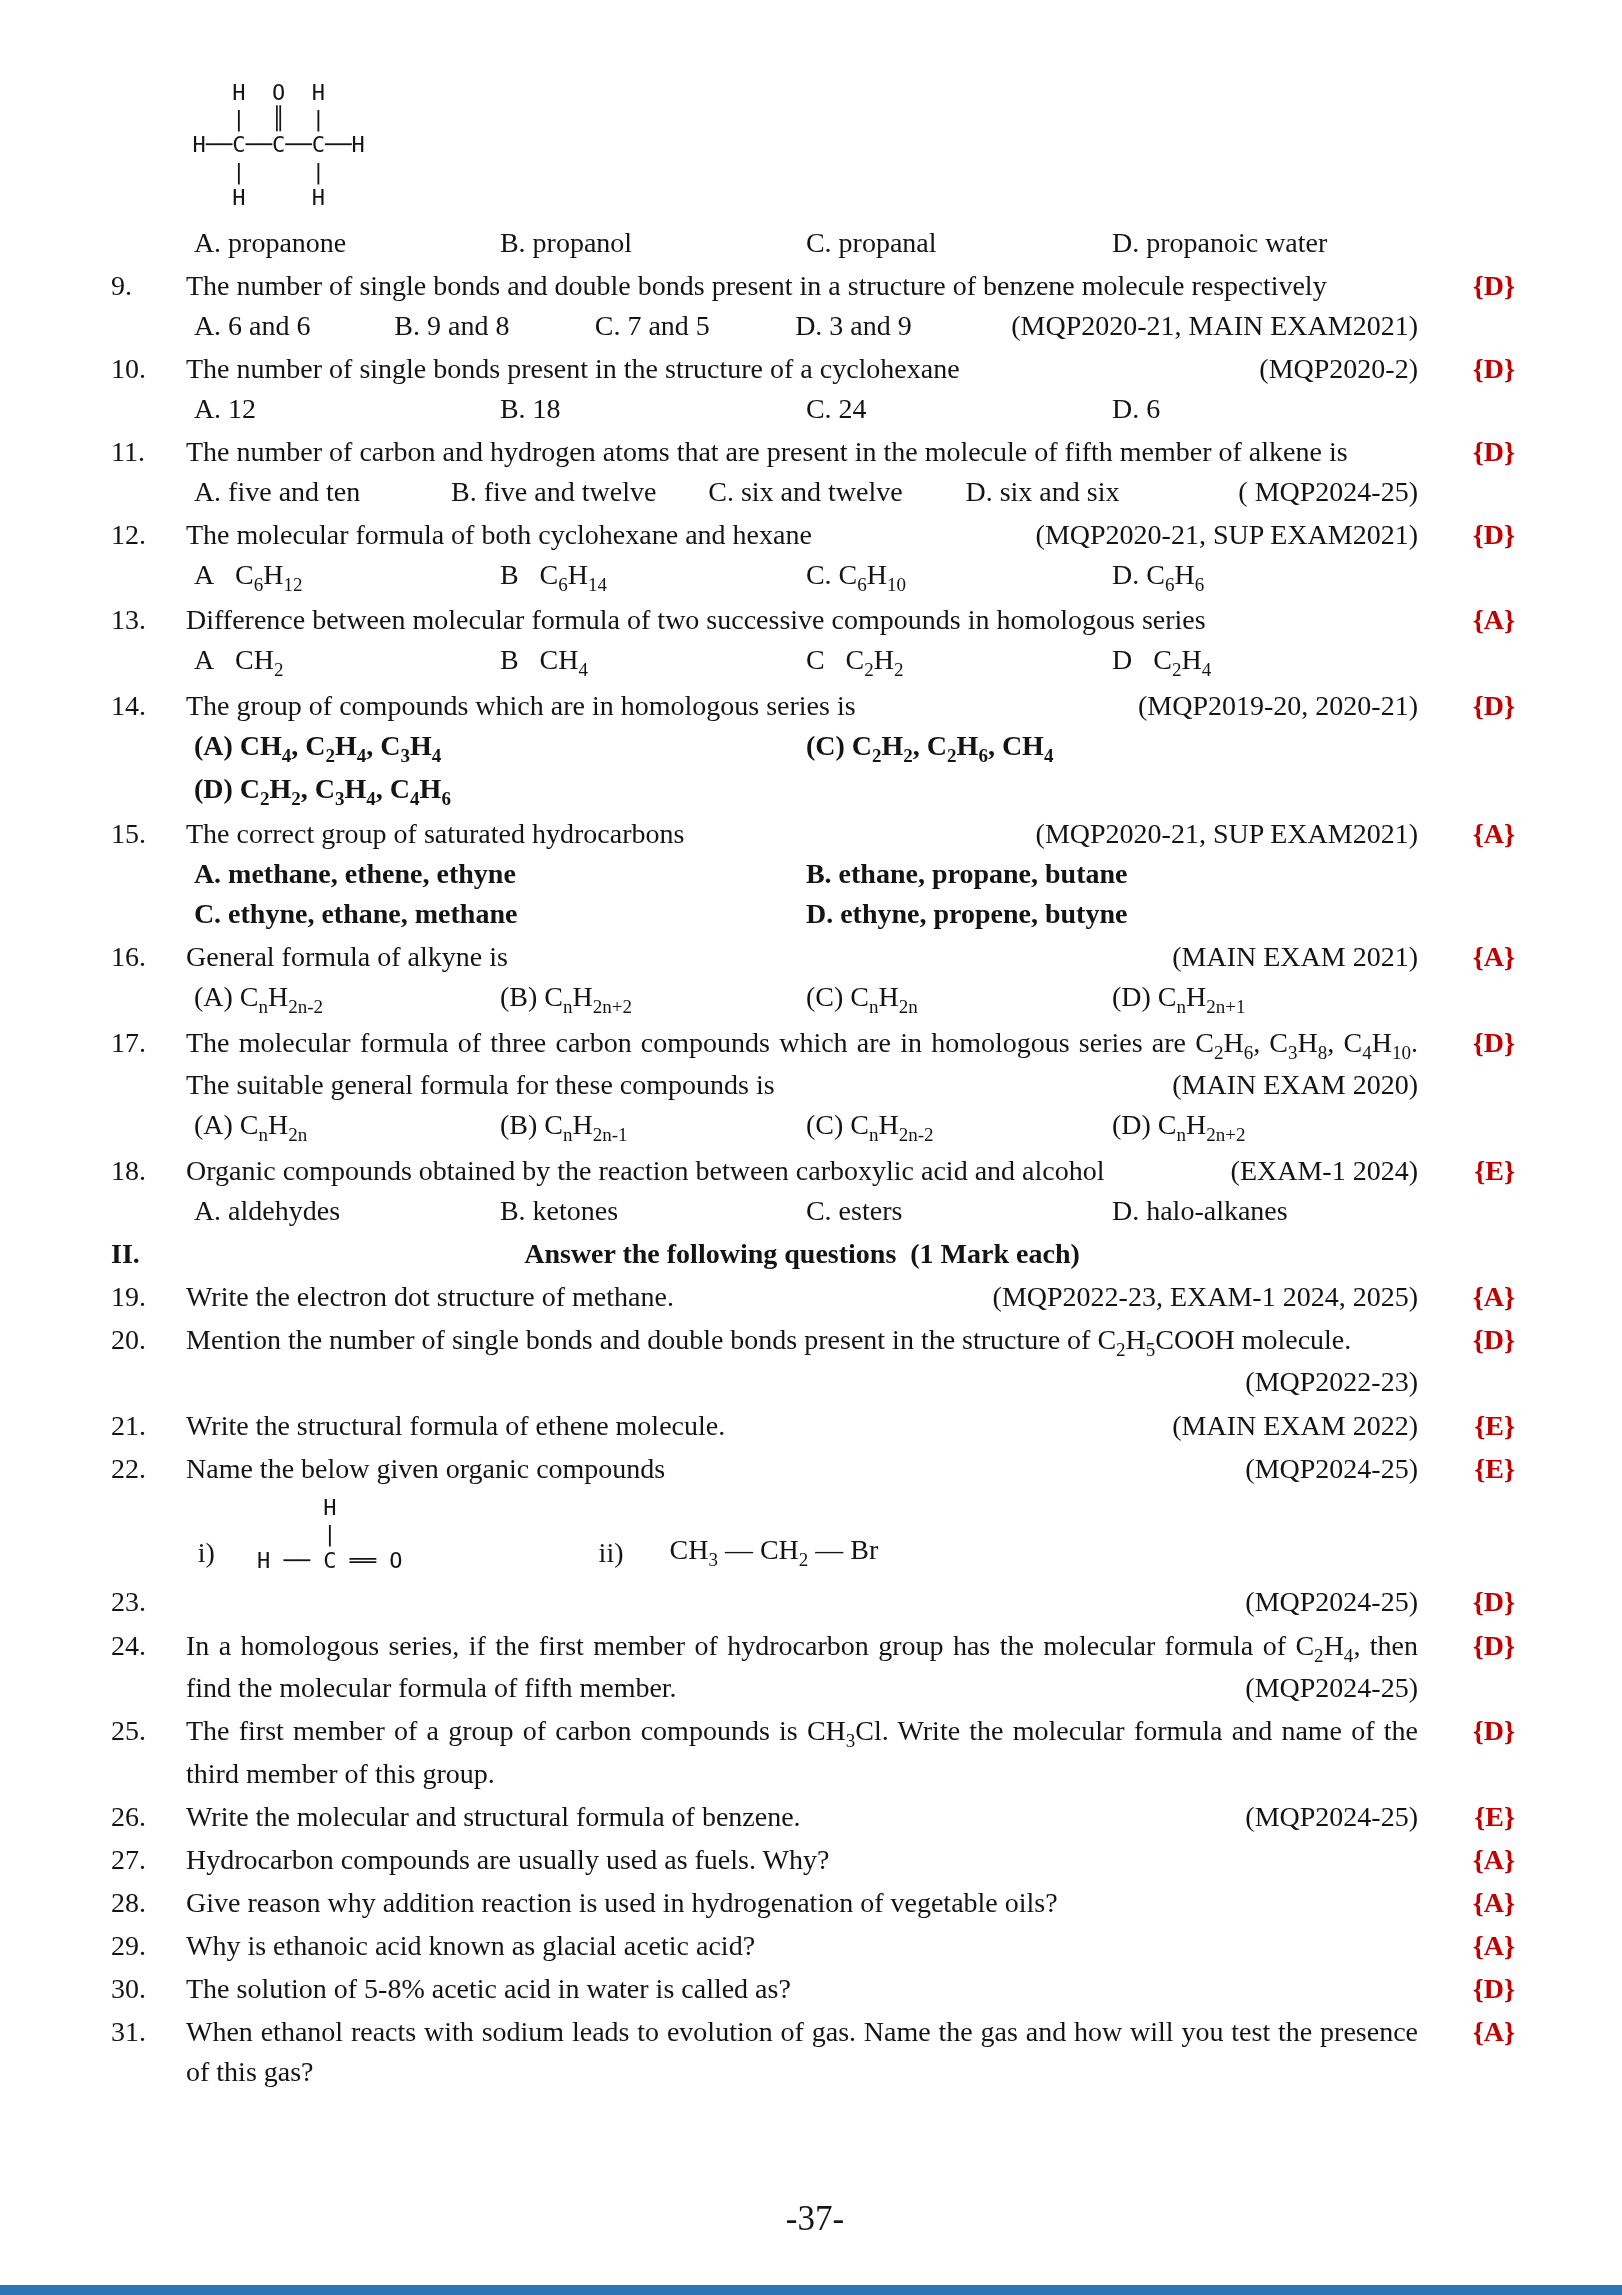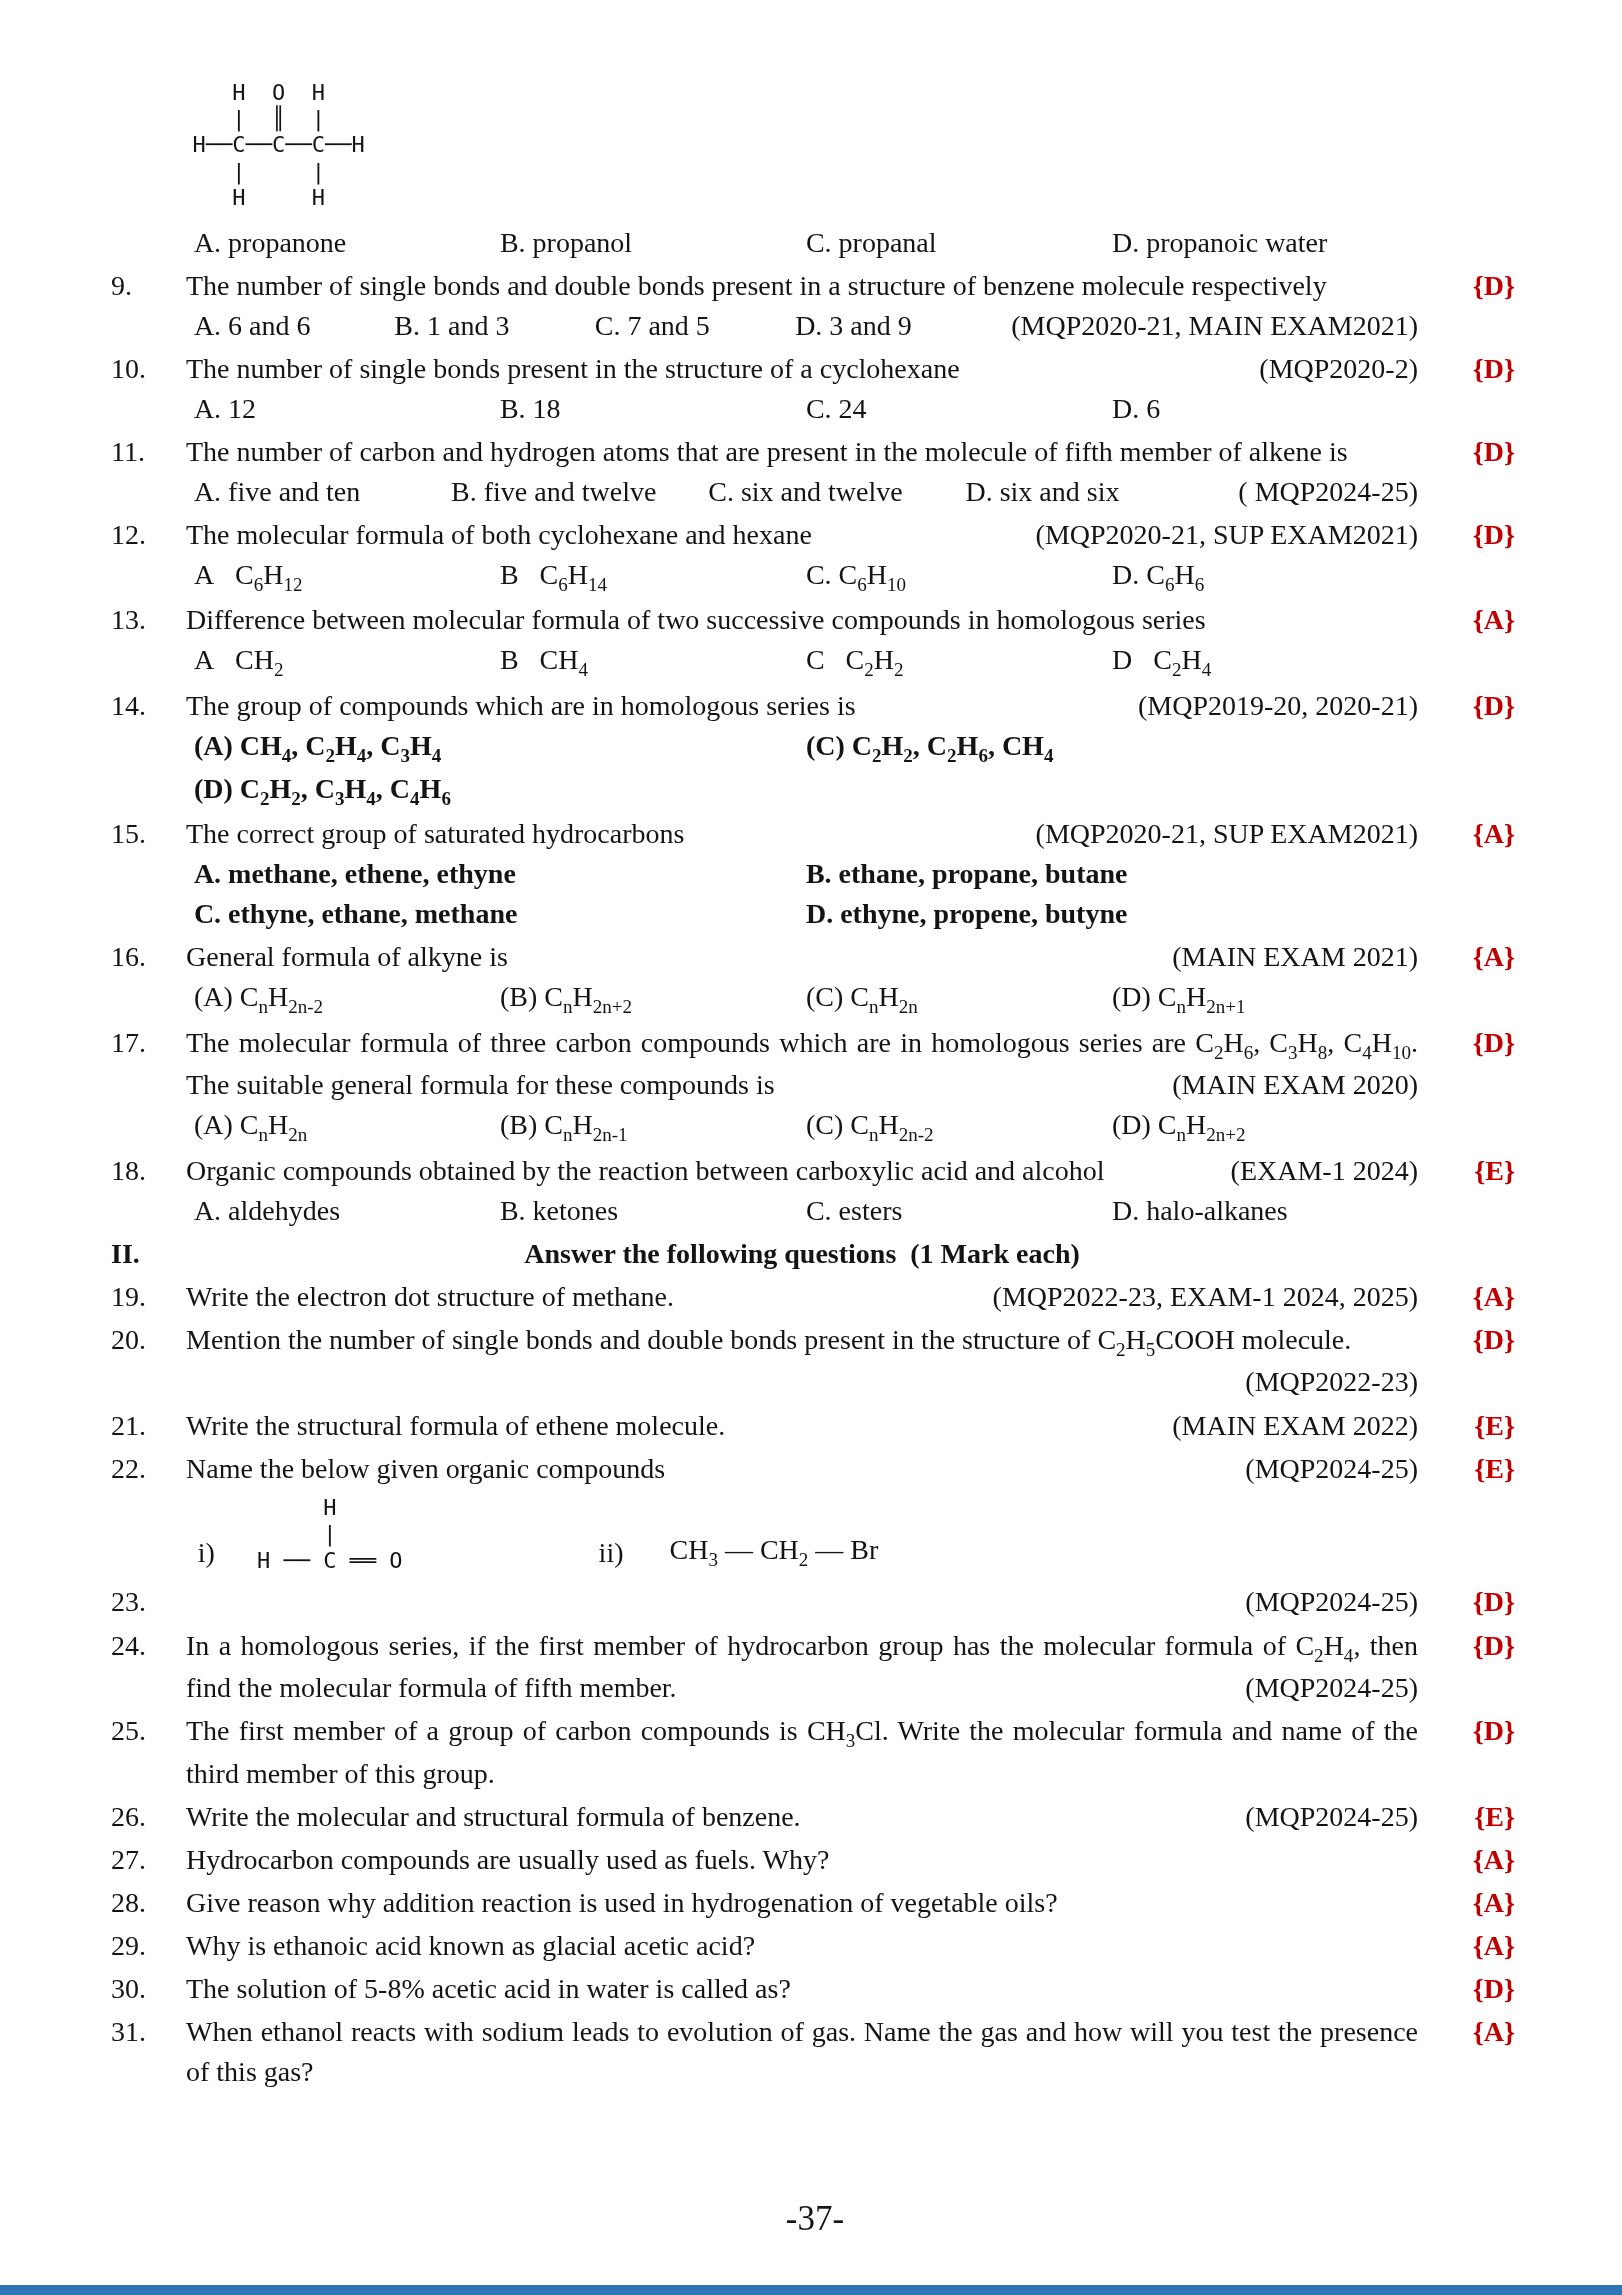--- a/index.html
+++ b/index.html
@@ -61,21 +61,21 @@
             </div>
           </div>
           <div class="q-tag"></div>
         </div>
         <div class="q-row">
           <div class="q-num">9.</div>
           <div class="q-body">
             <p class="q-text"><span>The number of single bonds and double bonds present in a structure of benzene molecule respectively</span><span class="q-ref">(MQP2020-21, MAIN EXAM2021)</span></p>
             <div class="q-options cols-4">
               <span class="q-option">A. 6 and 6</span>
-              <span class="q-option">B. 1 and 3</span>
+              <span class="q-option">B. 9 and 8</span>
               <span class="q-option">C. 7 and 5</span>
               <span class="q-option">D. 3 and 9</span>
             </div>
           </div>
           <div class="q-tag">{D}</div>
         </div>
         <div class="q-row">
           <div class="q-num">10.</div>
           <div class="q-body">
             <p class="q-text"><span>The number of single bonds present in the structure of a cyclohexane</span><span class="q-ref">(MQP2020-2)</span></p>

